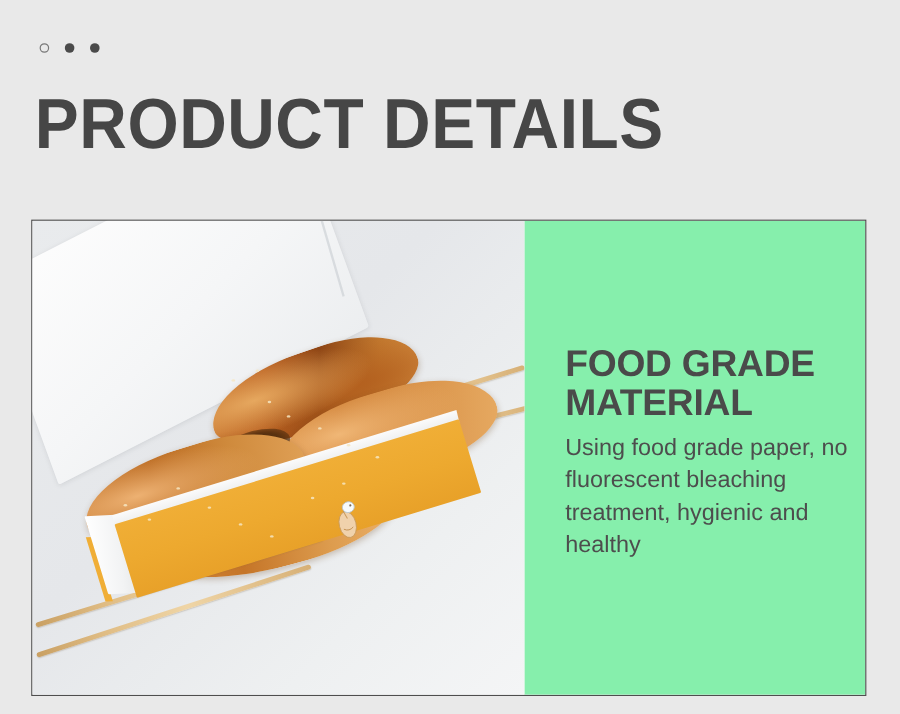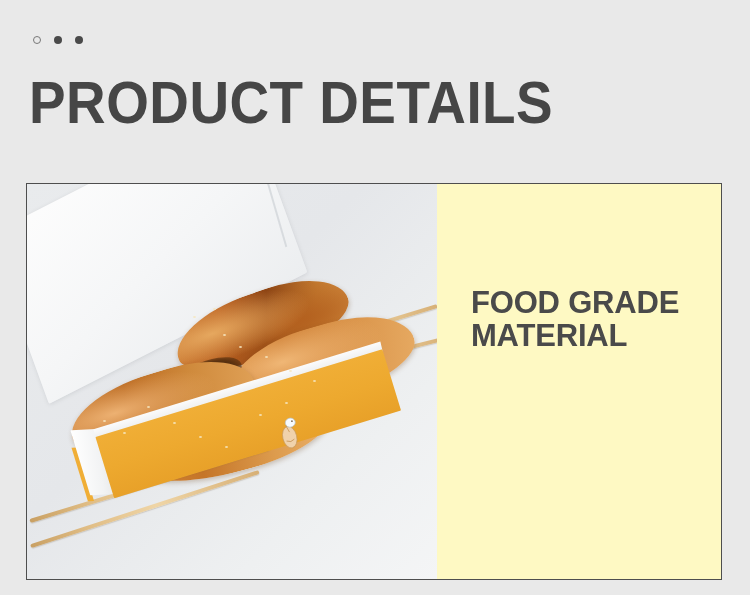--- a/index.html
+++ b/index.html
@@ -220,21 +220,21 @@
     position: absolute;
     width: 3px; height: 2px;
     background: #f6e6c2;
     border-radius: 50%;
     opacity: 0.85;
   }
 
   
   .text-pane {
     flex: 1;
-    background: #fef9c3;
+    background: #86efac;
     padding: 102px 12px 0 34px;
     box-sizing: border-box;
   }
   .feature-heading {
     font-size: 31px;
     line-height: 33px;
     font-weight: 700;
     color: #4a4a4a;
     letter-spacing: -0.2px;
     margin: 0 0 8px 0;
@@ -308,15 +308,16 @@
       <div class="sesame" style="left:96px;  top:248px;"></div>
       <div class="sesame" style="left:232px; top:230px;"></div>
       <div class="sesame" style="left:258px; top:218px;"></div>
       <div class="sesame" style="left:166px; top:132px;"></div>
       <div class="sesame" style="left:186px; top:124px;"></div>
     </div>
   </div>
 
   <div class="text-pane">
     <h2 class="feature-heading">FOOD GRADE MATERIAL</h2>
+    <p class="feature-body">Using food grade paper, no fluorescent bleaching treatment, hygienic and healthy</p>
   </div>
 
 </div>
 
 </body></html>

